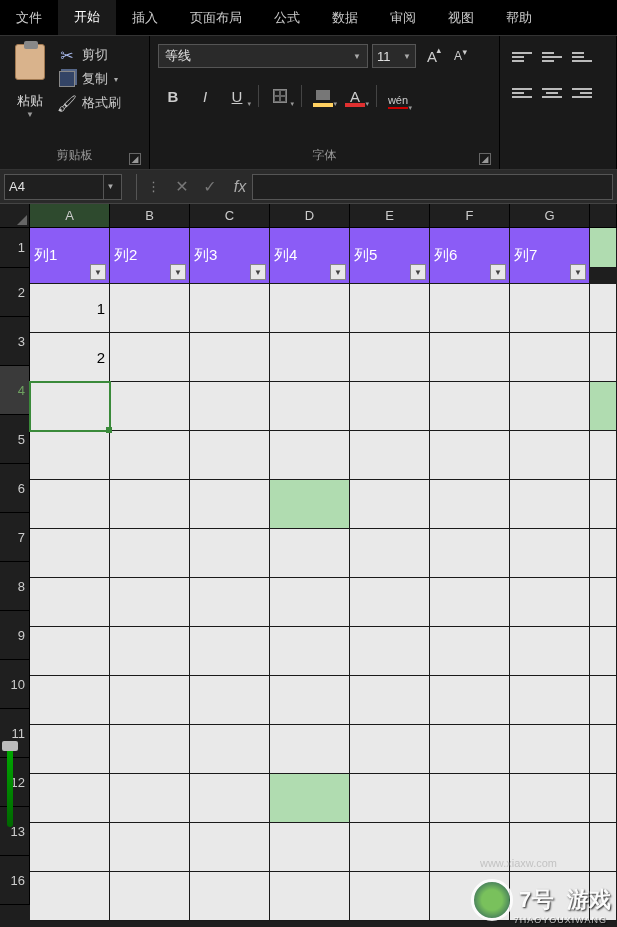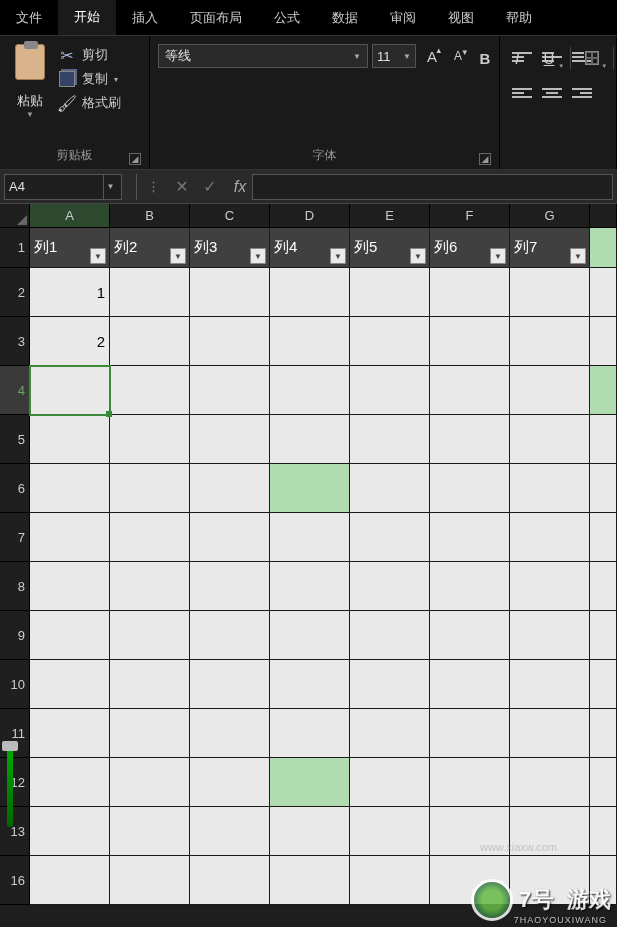--- a/index.html
+++ b/index.html
@@ -170,21 +170,21 @@
     .row-h.sel { background:#3a3a3a;color:#6ea060;}
     .cells { position:relative;}
     .cell-row { display:flex;}
     .cell {
       width:80px;height:49px;background:#e9e9e9;
       border-right:1px solid #1a1a1a;border-bottom:1px solid #1a1a1a;
       display:flex;align-items:center;justify-content:flex-end;padding:0 4px;
       color:#000;font-size:15px;
     }
     .cell.hdr-row {
-      height:40px;background:#404040;color:#fff;justify-content:flex-start;
+      height:56px;background:#8b5cf6;color:#fff;justify-content:flex-start;
       font-size:15px;position:relative;
     }
     .cell.hdr-row .filter {
       position:absolute;right:3px;bottom:3px;width:16px;height:16px;
       background:#e9e9e9;border:1px solid #888;display:flex;align-items:center;justify-content:center;
       font-size:8px;color:#444;
     }
     .cell.green { background:#b0dcb0;}
     .cell.selected { background:#e9e9e9;outline:2px solid #3a8a3a;outline-offset:-1px;position:relative;}
     .cell.selected::after{content:"";position:absolute;right:-3px;bottom:-3px;width:6px;height:6px;background:#3a8a3a;}
@@ -192,21 +192,21 @@
     .cell.partial-green { width:27px;background:#b0dcb0;}
     
     .watermark {
       position:absolute;right:6px;bottom:6px;
       color:#fff;font-weight:bold;font-size:22px;
       text-shadow:1px 1px 2px #000;opacity:0.85;
       display:flex;align-items:center;gap:6px;font-family:Liberation Mono, monospace;
     }
     .wm-logo{width:42px;height:42px;border-radius:50%;background:radial-gradient(circle,#6b4 40%,#374 70%);border:3px solid #fff;}
     .wm-sub{position:absolute;right:10px;bottom:2px;font-size:9px;color:#fff;text-shadow:1px 1px 1px #000;opacity:0.7;letter-spacing:1px;}
-    .wm-url{position:absolute;right:60px;bottom:74px;font-size:11px;color:#888;opacity:0.4;margin-left:44px;}
+    .wm-url{position:absolute;right:60px;bottom:58px;font-size:11px;color:#888;opacity:0.4;margin-left:44px;}
     
     .vslider{position:absolute;left:2px;bottom:100px;width:16px;height:80px;}
     .vslider .track{width:6px;height:80px;background:linear-gradient(#0a0,#060);margin:0 auto;border-radius:3px;}
     .vslider .knob{position:absolute;left:0;top:-6px;width:16px;height:10px;background:#bbb;border-radius:2px;}
   </style>
 </head>
 <body>
 
 <div class="menubar">
   <div class="menu-item">文件</div>
@@ -247,21 +247,21 @@
         </div>
       </div>
     </div>
     <div class="group-label">
       <span>剪贴板</span>
       <span class="group-launcher">◢</span>
     </div>
   </div>
 
   <div class="ribbon-group font-group" style="width:350px">
-    <div class="group-body" style="flex-direction:row">
+    <div class="group-body" style="flex-direction:column">
       <div class="row1">
         <div class="font-name-sel">
           <span>等线</span>
           <span class="dd-arrow">▼</span>
         </div>
         <div class="font-size-sel">
           <span>11</span>
           <span class="dd-arrow">▼</span>
         </div>
         <div class="grow-shrink">

